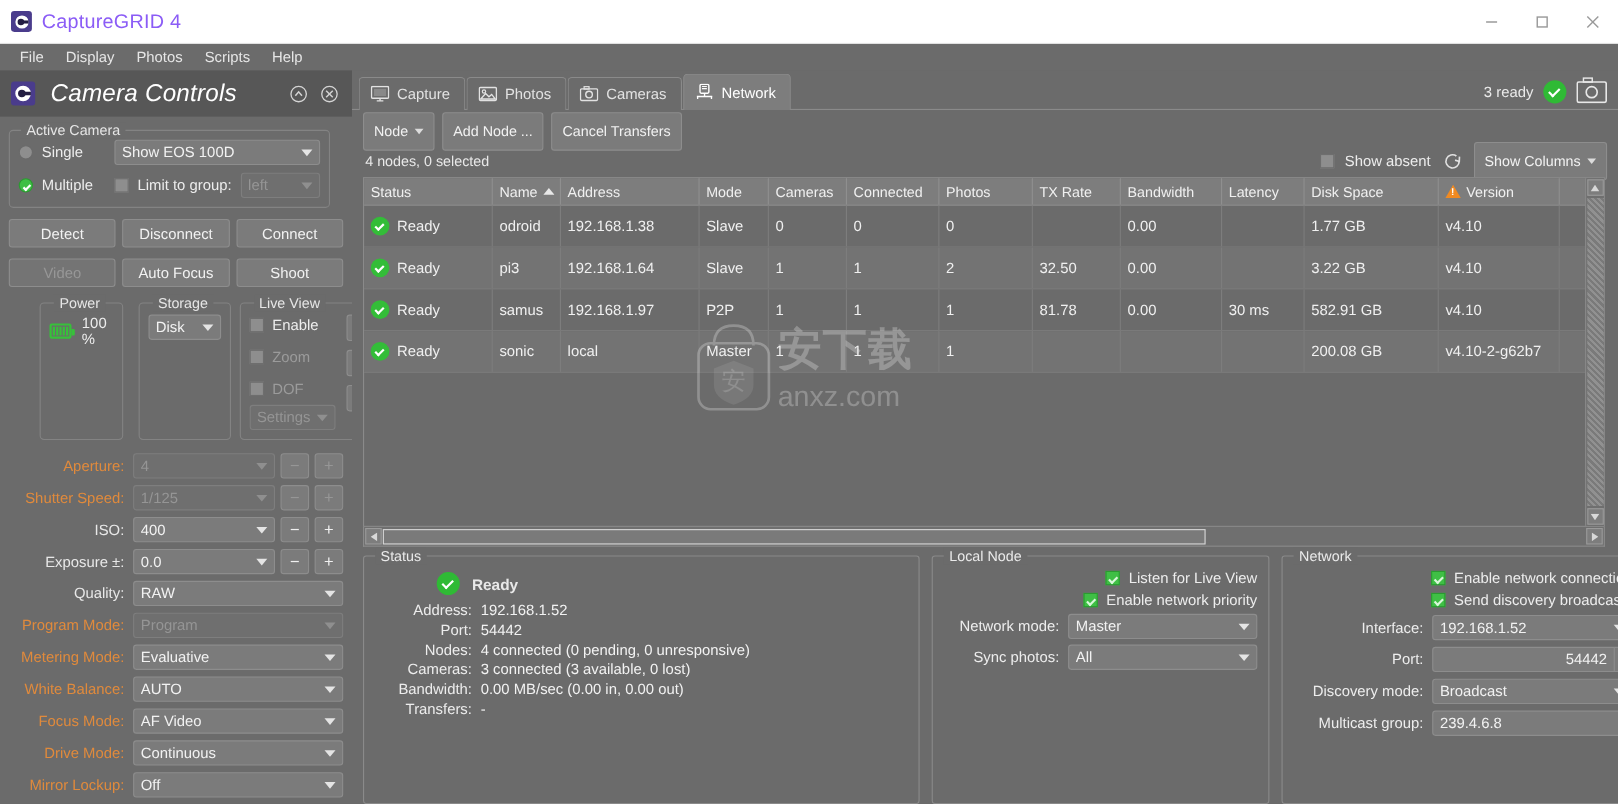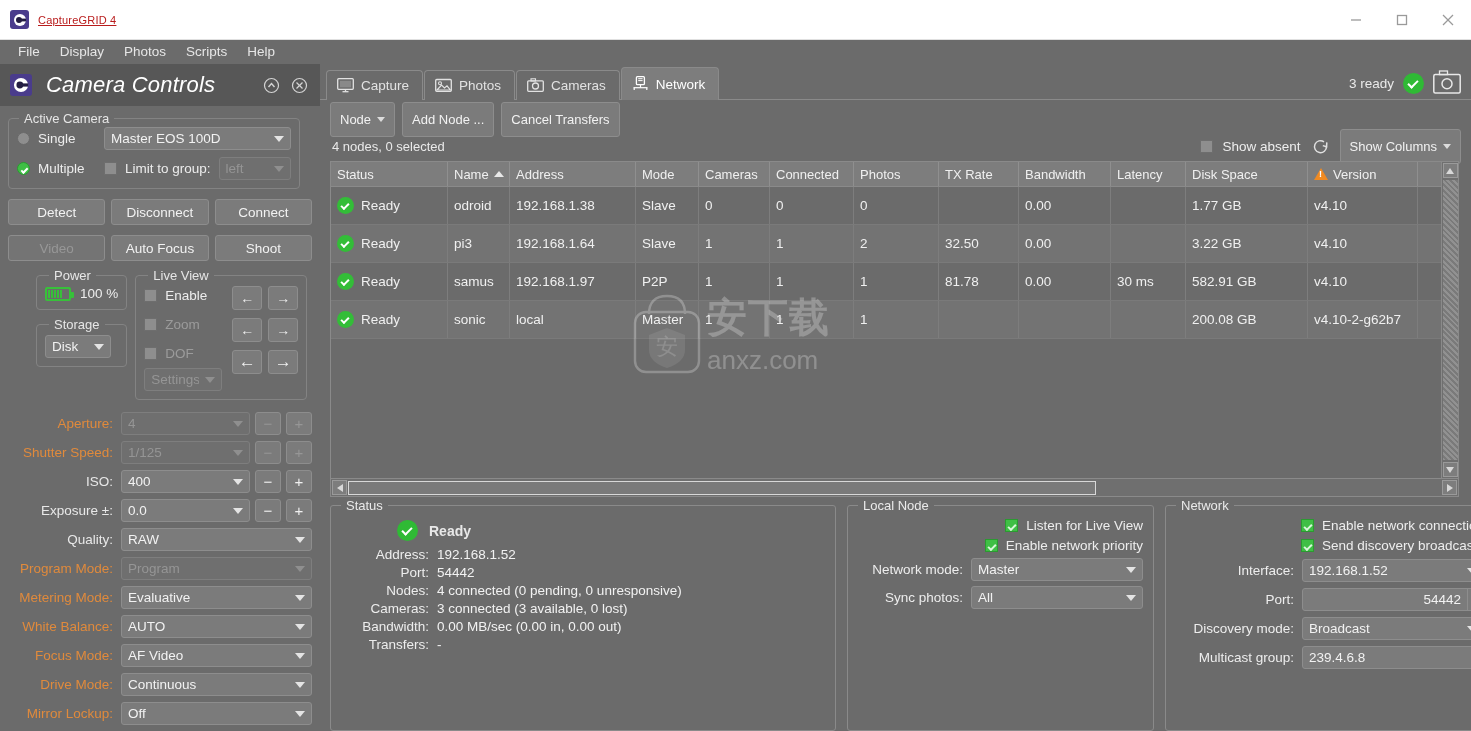--- a/index.html
+++ b/index.html
@@ -17,21 +17,21 @@
   .titlebar {
     height: 40px; background: #ffffff; display: flex; align-items: center;
     border-bottom: 1px solid #e0e0e0; position: relative;
   }
   .title-logo {
     width: 19px; height: 19px; margin-left: 10px; margin-right: 9px;
     background: #4a3c8c; border-radius: 3px;
     display: flex; align-items: center; justify-content: center;
   }
   .title-logo svg { display:block; }
-  .title-text { color: #b91c1c; font-size: 11px; letter-spacing: .2px; text-decoration: underline; }
+  .title-text { color: #8b5cf6; font-size: 18px; letter-spacing: .2px; }
   .winctl { position: absolute; right: 0; top: 0; height: 40px; display: flex; }
   .winbtn {
     width: 46px; height: 40px; display: flex; align-items: center; justify-content: center;
     color: #9a9a9a;
   }
   .winbtn svg { display:block; }
 
   
   .menubar {
     height: 24px; background: #6b6b6b; display: flex; align-items: center;
@@ -298,21 +298,21 @@
             </svg>
         </div>
       </div>
 
       <div class="group">
         <div class="glabel">Active Camera</div>
         <div class="row">
           <div class="radio"></div>
           <div class="lbl" style="width:58px">Single</div>
           <div class="select" style="flex:1">
-            <span class="val">Master EOS 100D</span>
+            <span class="val">Show EOS 100D</span>
             <span class="caret"></span>
           </div>
         </div>
         <div class="row">
           <div class="radio on"></div>
           <div class="lbl" style="width:58px">Multiple</div>
           <div class="cbox"></div>
           <div class="lbl">Limit to group:</div>
           <div class="select dis" style="flex:1">
             <span class="val">left</span>
@@ -326,21 +326,21 @@
         <div class="btn">Disconnect</div>
         <div class="btn">Connect</div>
       </div>
       <div class="btnrow">
         <div class="btn dis">Video</div>
         <div class="btn">Auto Focus</div>
         <div class="btn">Shoot</div>
       </div>
 
       <div class="subgroups">
-        <div style="display:flex;flex-direction:column;gap:14px;">
+        <div style="display:flex;flex-direction:row;gap:14px;">
           <div class="sgroup">
             <div class="glabel">Power</div>
             <div style="display:flex;align-items:center;gap:9px;">
               <div class="battery">
                   <i></i>
                   <i></i>
                   <i></i>
                   <i></i>
                   <i></i>
                 </div>

